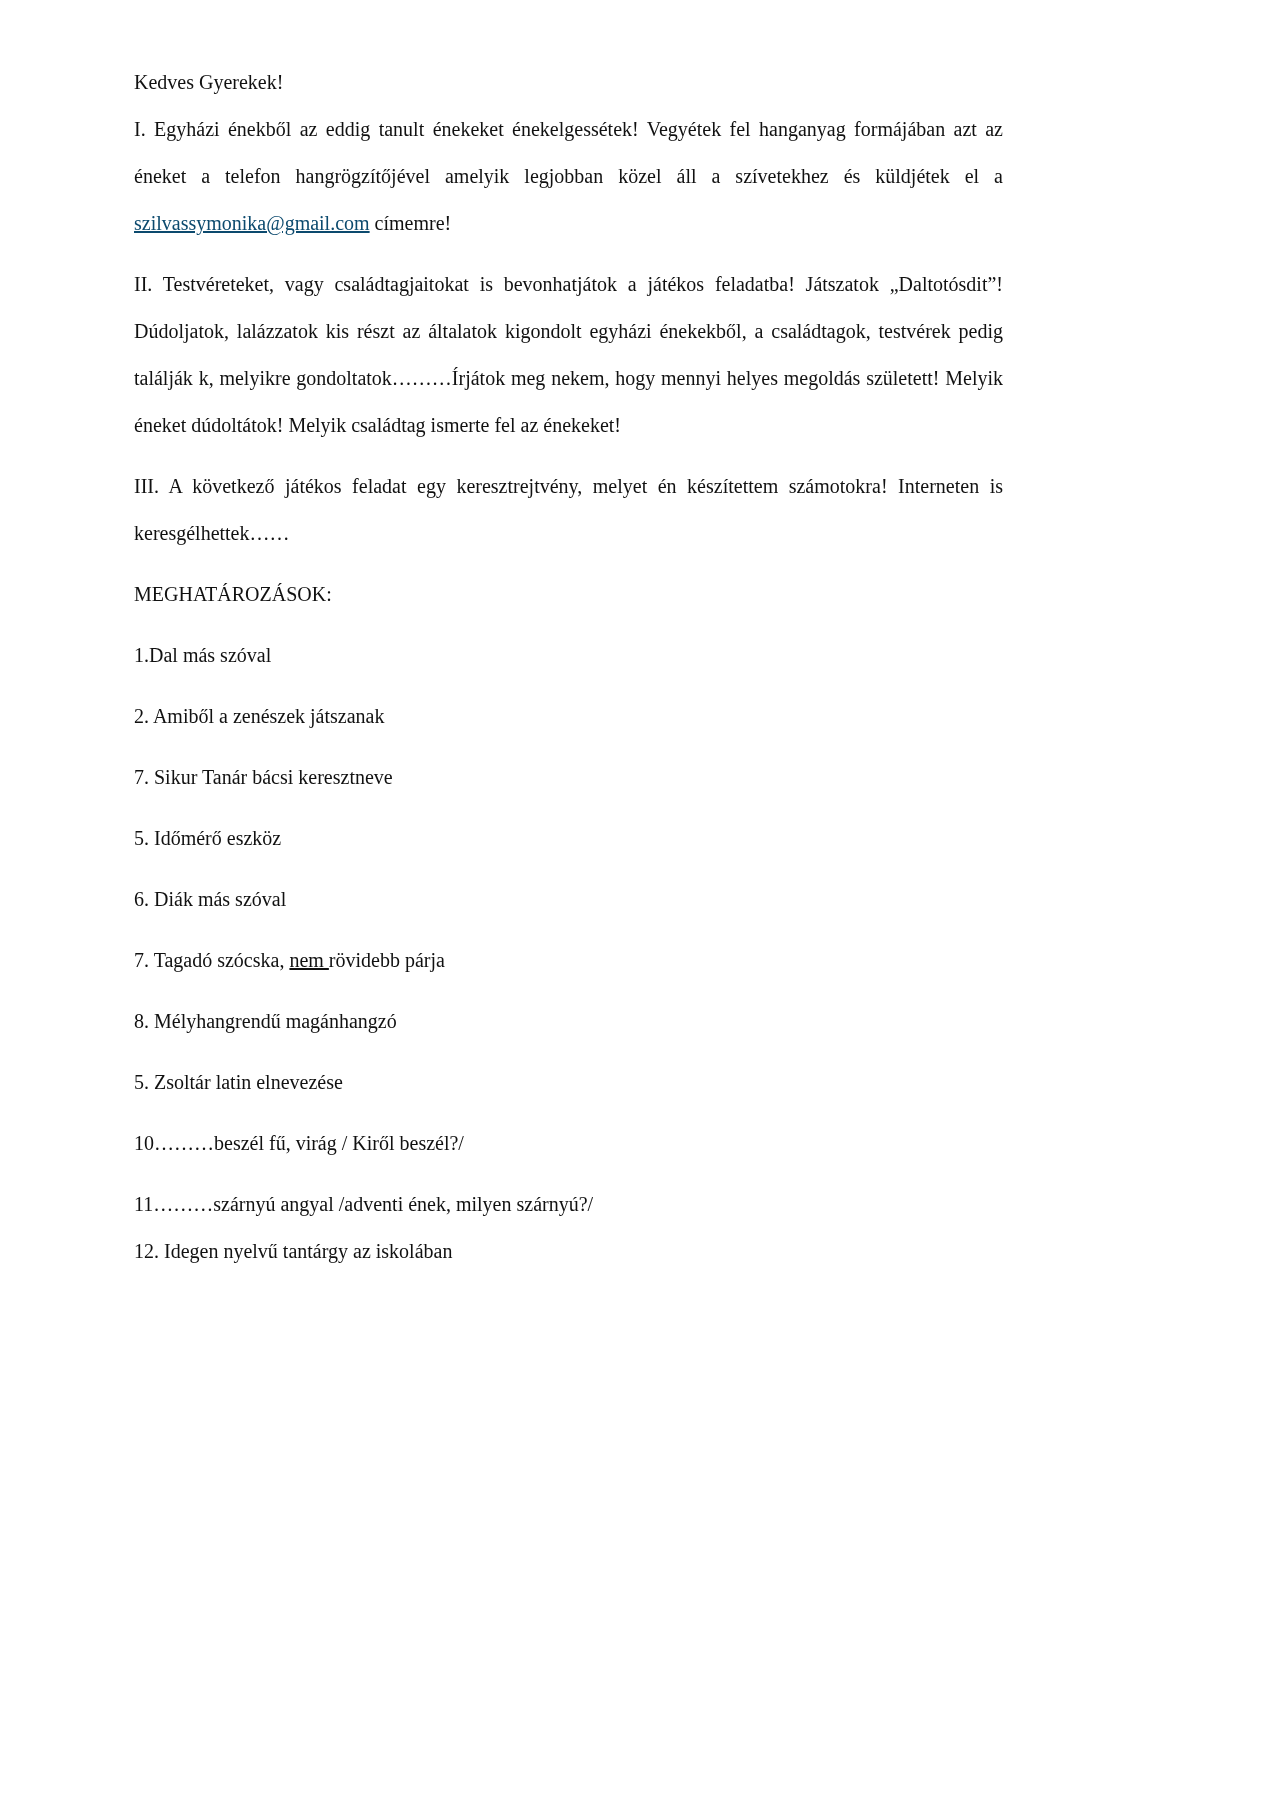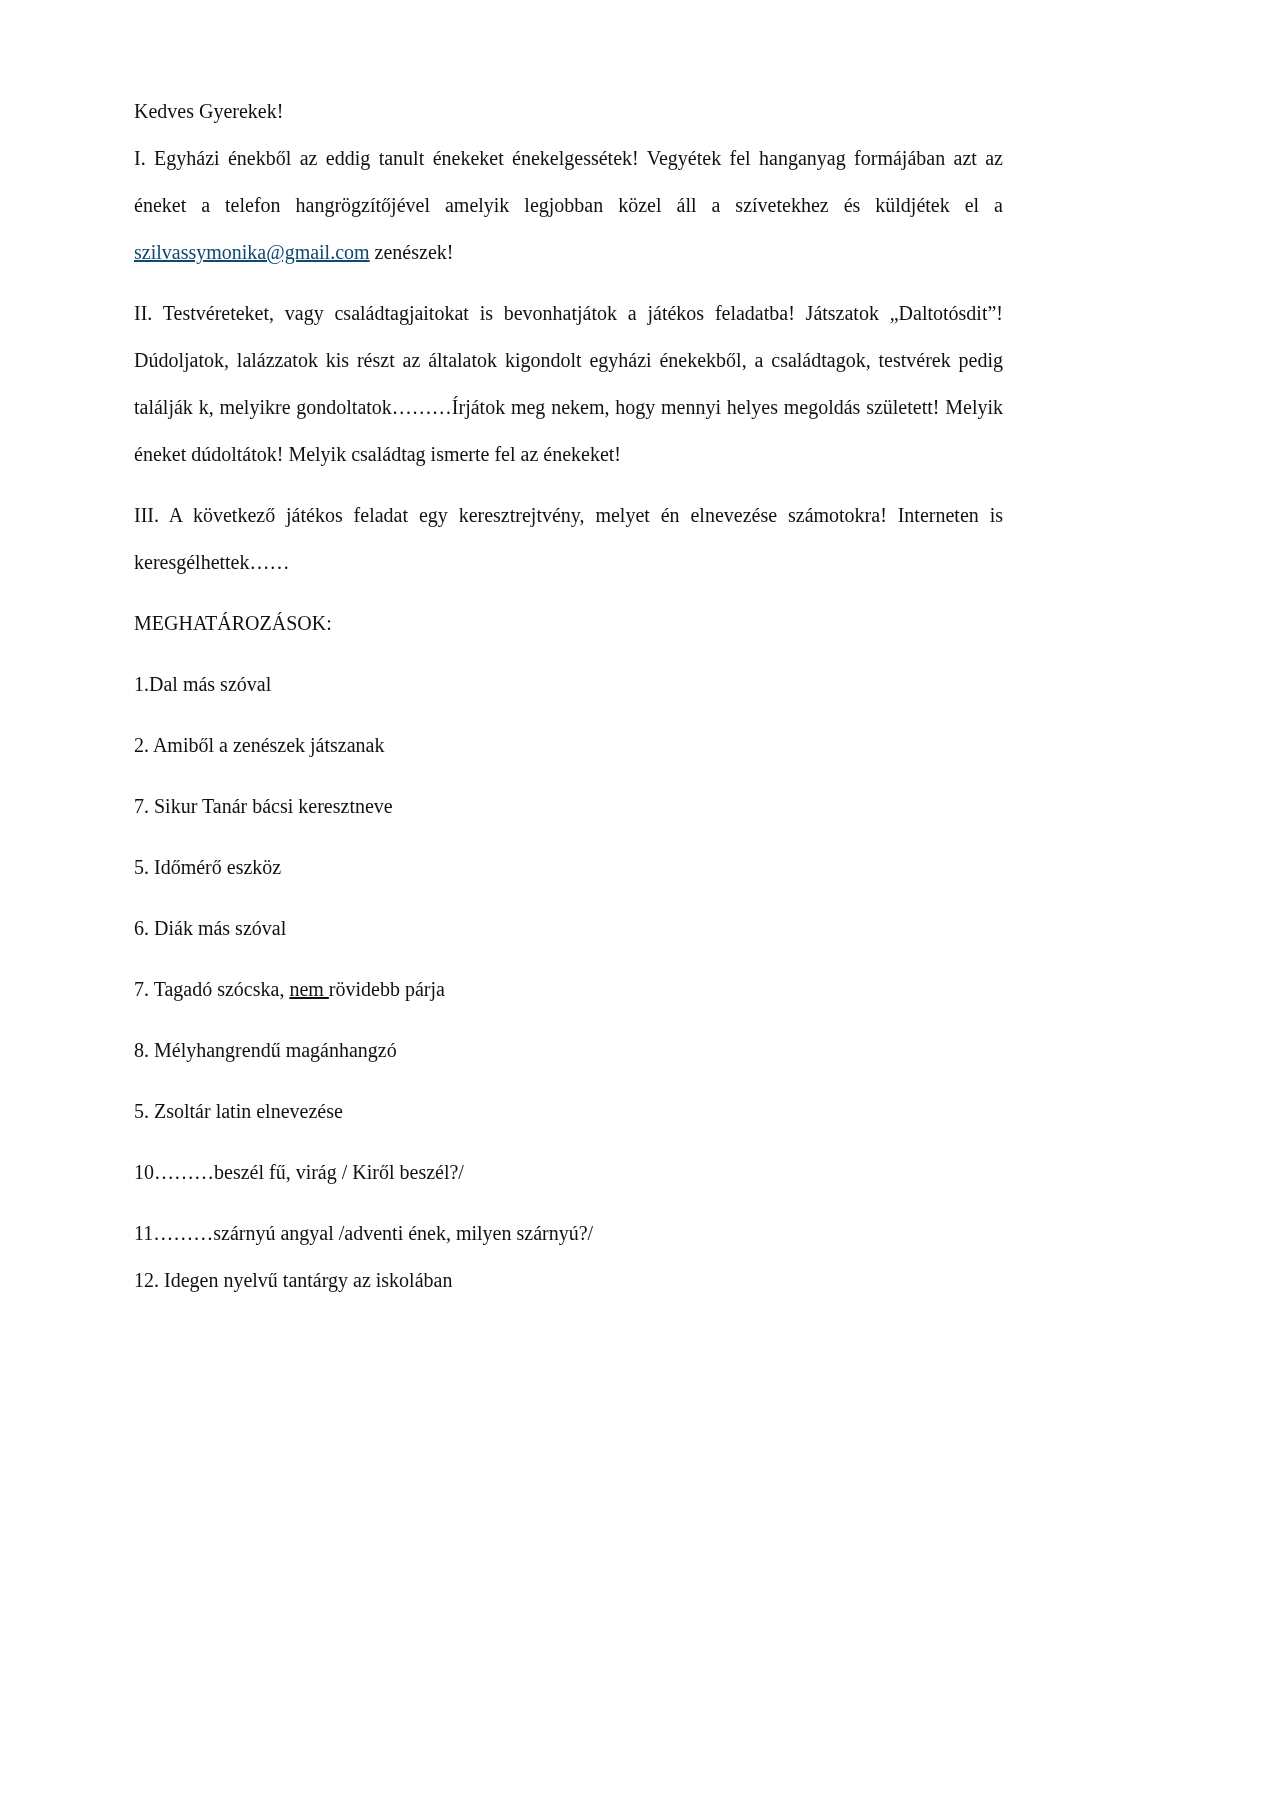--- a/index.html
+++ b/index.html
@@ -5,21 +5,21 @@
   html, body {
     margin: 0;
     padding: 0;
     background: #ffffff;
   }
   .page {
     position: relative;
     width: 1273px;
     height: 1676px;
     box-sizing: border-box;
-    padding: 88px 270px 0 134px;
+    padding: 59px 270px 0 134px;
     background: #ffffff;
     color: #111111;
     font-family: "Liberation Serif", "DejaVu Serif", serif;
     font-size: 20px;
     overflow: hidden;
   }
   .line, .para, .item, .heading {
     line-height: 47px;
     margin: 0 0 14px 0;
   }
@@ -37,25 +37,25 @@
   }
   .tight { margin-bottom: 0; }
 </style>
 </head>
 <body>
 
 <div class="page">
 
   <p class="line greeting">Kedves Gyerekek!</p>
 
-  <p class="para"><span>I. Egyházi énekből az eddig tanult énekeket énekelgessétek! Vegyétek fel hanganyag formájában azt az éneket a telefon hangrögzítőjével amelyik legjobban közel áll a szívetekhez és küldjétek el a </span><a class="email-link">szilvassymonika@gmail.com</a><span> zenészek!</span></p>
+  <p class="para"><span>I. Egyházi énekből az eddig tanult énekeket énekelgessétek! Vegyétek fel hanganyag formájában azt az éneket a telefon hangrögzítőjével amelyik legjobban közel áll a szívetekhez és küldjétek el a </span><a class="email-link">szilvassymonika@gmail.com</a><span> címemre!</span></p>
 
   <p class="para">II. Testvéreteket, vagy családtagjaitokat is bevonhatjátok a játékos feladatba! Játszatok „Daltotósdit”! Dúdoljatok, lalázzatok kis részt az általatok kigondolt egyházi énekekből, a családtagok, testvérek pedig találják k, melyikre gondoltatok………Írjátok meg nekem, hogy mennyi helyes megoldás született! Melyik éneket dúdoltátok! Melyik családtag ismerte fel az énekeket!</p>
 
-  <p class="para">III. A következő játékos feladat egy keresztrejtvény, melyet én elnevezése számotokra! Interneten is keresgélhettek……</p>
+  <p class="para">III. A következő játékos feladat egy keresztrejtvény, melyet én készítettem számotokra! Interneten is keresgélhettek……</p>
 
   <p class="heading">MEGHATÁROZÁSOK:</p>
 
   <p class="item">1.Dal más szóval</p>
   <p class="item">2. Amiből a zenészek játszanak</p>
   <p class="item">7. Sikur Tanár bácsi keresztneve</p>
   <p class="item">5. Időmérő eszköz</p>
   <p class="item">6. Diák más szóval</p>
 
   <p class="item"><span>7. Tagadó szócska, </span><span class="underlined-word">nem </span><span>rövidebb párja</span></p>

